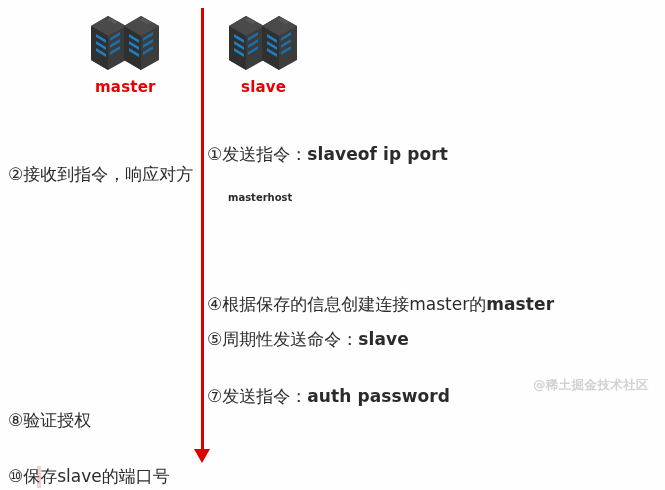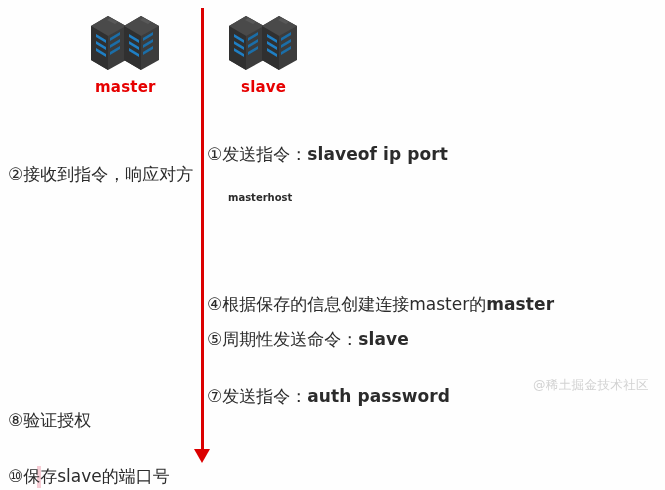--- a/index.html
+++ b/index.html
@@ -90,20 +90,21 @@
 
   
   .watermark {
     position: absolute;
     right: 16px;
     bottom: 10px;
     color: #d2d2d2;
     font-size: 12.5px;
     letter-spacing: 0.4px;
     white-space: nowrap;
+    font-weight: bold;
   }
 </style>
 </head>
 <body>
 
 <div id="diagram">
 
   <div class="divider-line"></div>
   <div class="divider-arrow"></div>
   <div class="pink-mark"></div>

